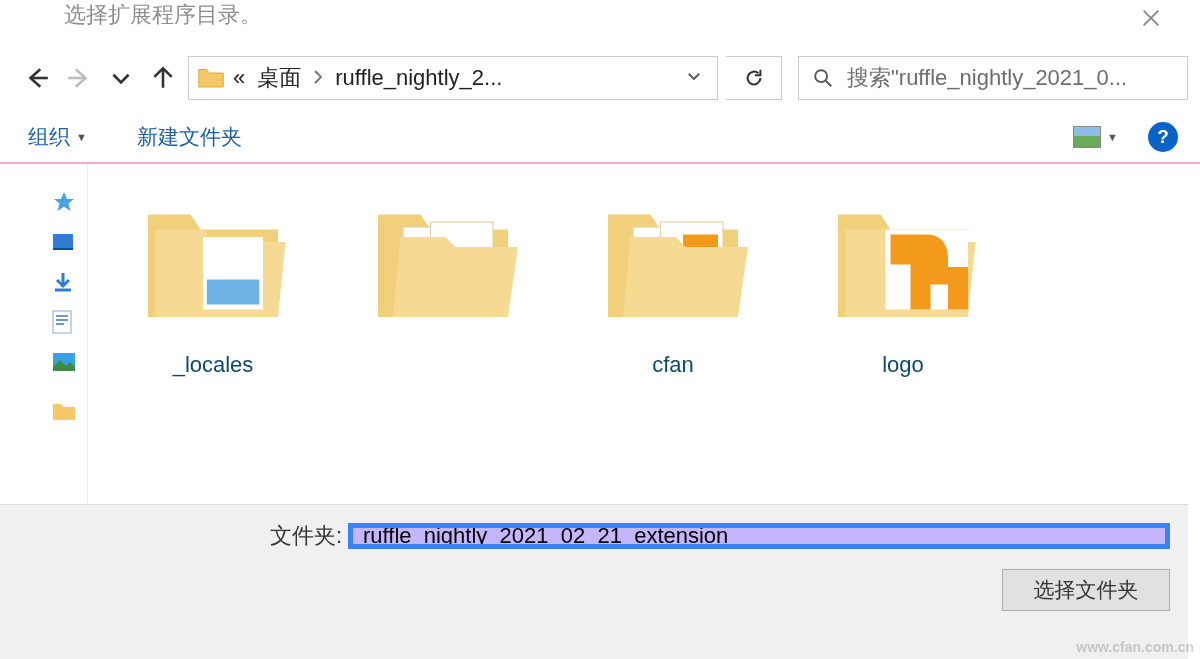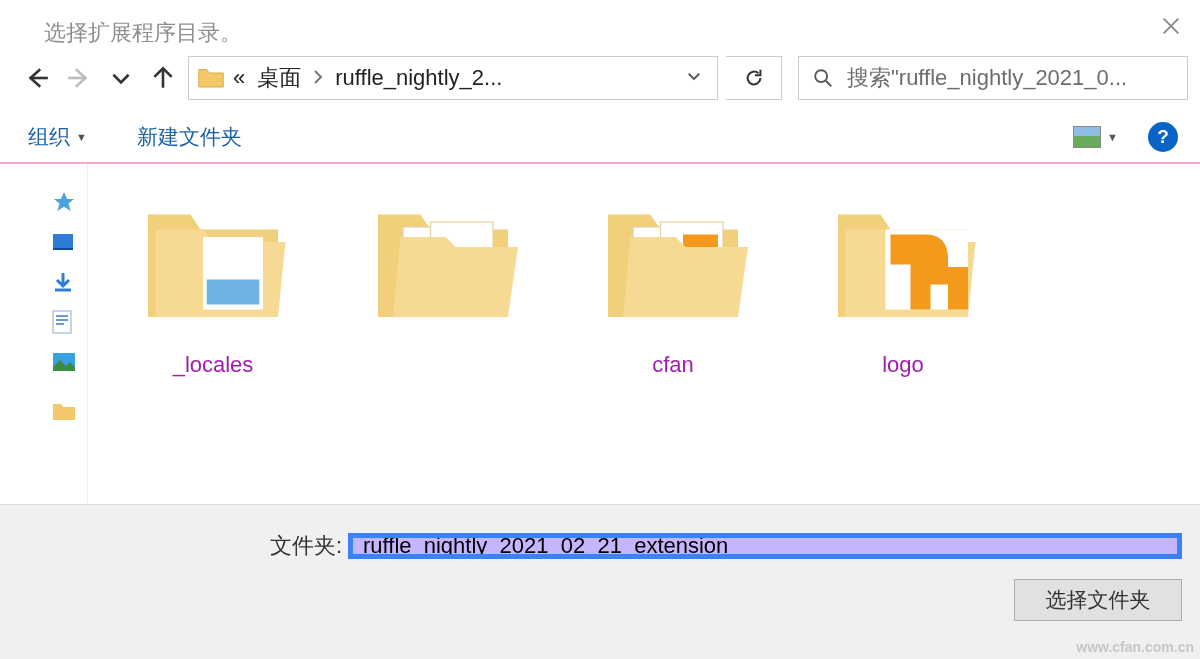--- a/index.html
+++ b/index.html
@@ -11,22 +11,22 @@
     width: 1200px;
     height: 659px;
     overflow: hidden;
     position: relative;
   }
 
   
   .titlebar {
     height: 48px;
     display: flex;
-    align-items: flex-end;
-    padding: 0 8px;
+    align-items: flex-start;
+    padding: 0 28px;
   }
   .titlebar .app-icon { width: 26px; height: 26px; margin-right: 10px; position: relative; }
   .titlebar .title { color: #8e8e8e; font-size: 22px; }
   .titlebar .spacer { flex: 1; }
   .titlebar .close { font-size: 28px; color: #8e8e8e; padding: 4px 10px; }
 
   
   .navbar {
     display: flex;
     align-items: center;
@@ -103,30 +103,30 @@
     overflow: hidden;
   }
   .quick-icon { height: 40px; display: flex; align-items: center; padding-left: 52px; }
   .content {
     flex: 1;
     padding: 28px 40px;
     display: flex;
     gap: 60px;
   }
   .folder-item { width: 170px; text-align: center; }
-  .folder-item .label { font-size: 22px; margin-top: 10px; color: #a21caf;}
+  .folder-item .label { font-size: 22px; margin-top: 10px; color: #0c4a6e;}
   .folder-svg { width: 150px; height: 150px; margin: 0 auto;}
 
   
   .bottom {
     background: #f0f0f0;
     border-top: 1px solid #dedede;
-    position: absolute; left: 0; right: 0; bottom: 0;
+    position: absolute; left: 0; right: 12px; bottom: 0;
     height: 155px;
-    padding-top: 26px;
+    padding-top: 16px;
   }
   .filename-row {
     display: flex; align-items: center;
     padding: 0 18px;
   }
   .filename-row label { font-size: 22px; width: 330px; text-align: right; padding-right: 6px;}
   .filename-row input {
     flex: 1; height: 26px;
     border: 5px solid #3b82f6;
     font-size: 22px; padding: 0 10px;

